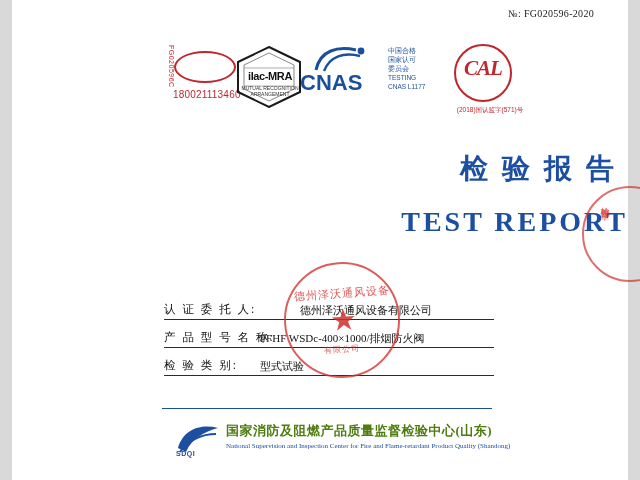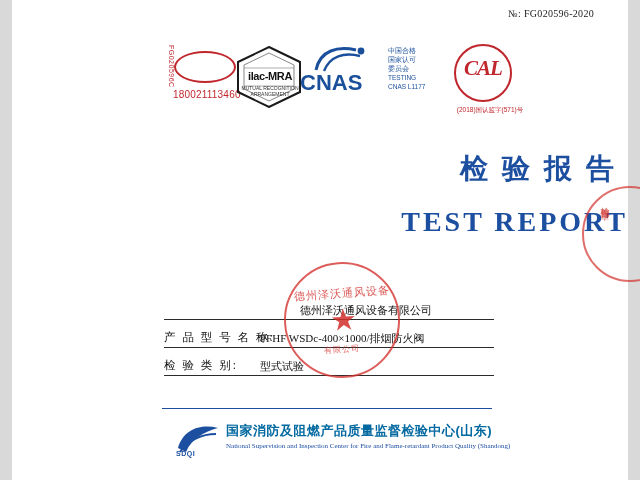--- a/index.html
+++ b/index.html
@@ -400,23 +400,23 @@
     color: #1d4fa0;
     font-family: "Liberation Sans", sans-serif;
     letter-spacing: 0.5px;
   }
   .footer-cn {
     position: absolute;
     left: 64px;
     top: 4px;
     font-size: 13px;
     font-weight: bold;
-    color: #0369a1;
+    color: #4d7c0f;
     letter-spacing: 0.5px;
-    font-family: Liberation Sans, sans-serif;
+    font-family: Liberation Serif, serif;
     white-space: nowrap;
   }
   .footer-en {
     position: absolute;
     left: 64px;
     top: 24px;
     font-size: 7px;
     color: #1d4fa0;
     font-family: "Liberation Serif", serif;
     white-space: nowrap;
@@ -477,20 +477,21 @@
       </div>
     </div>
 
     <div class="title-cn">检验报告</div>
     <div class="title-en">TEST REPORT</div>
 
     <div class="seal-right"></div>
     <div class="seal-right-text">检验专用章</div>
 
     <div class="field" id="field-client">
+      <div class="label">认 证 委 托 人:</div>
       <div class="value">德州泽沃通风设备有限公司</div>
       <div class="rule"></div>
     </div>
 
     <div class="field" id="field-model">
       <div class="label">产 品 型 号 名 称:</div>
       <div class="value">PFHF WSDc-400×1000/排烟防火阀</div>
       <div class="rule"></div>
     </div>
 

